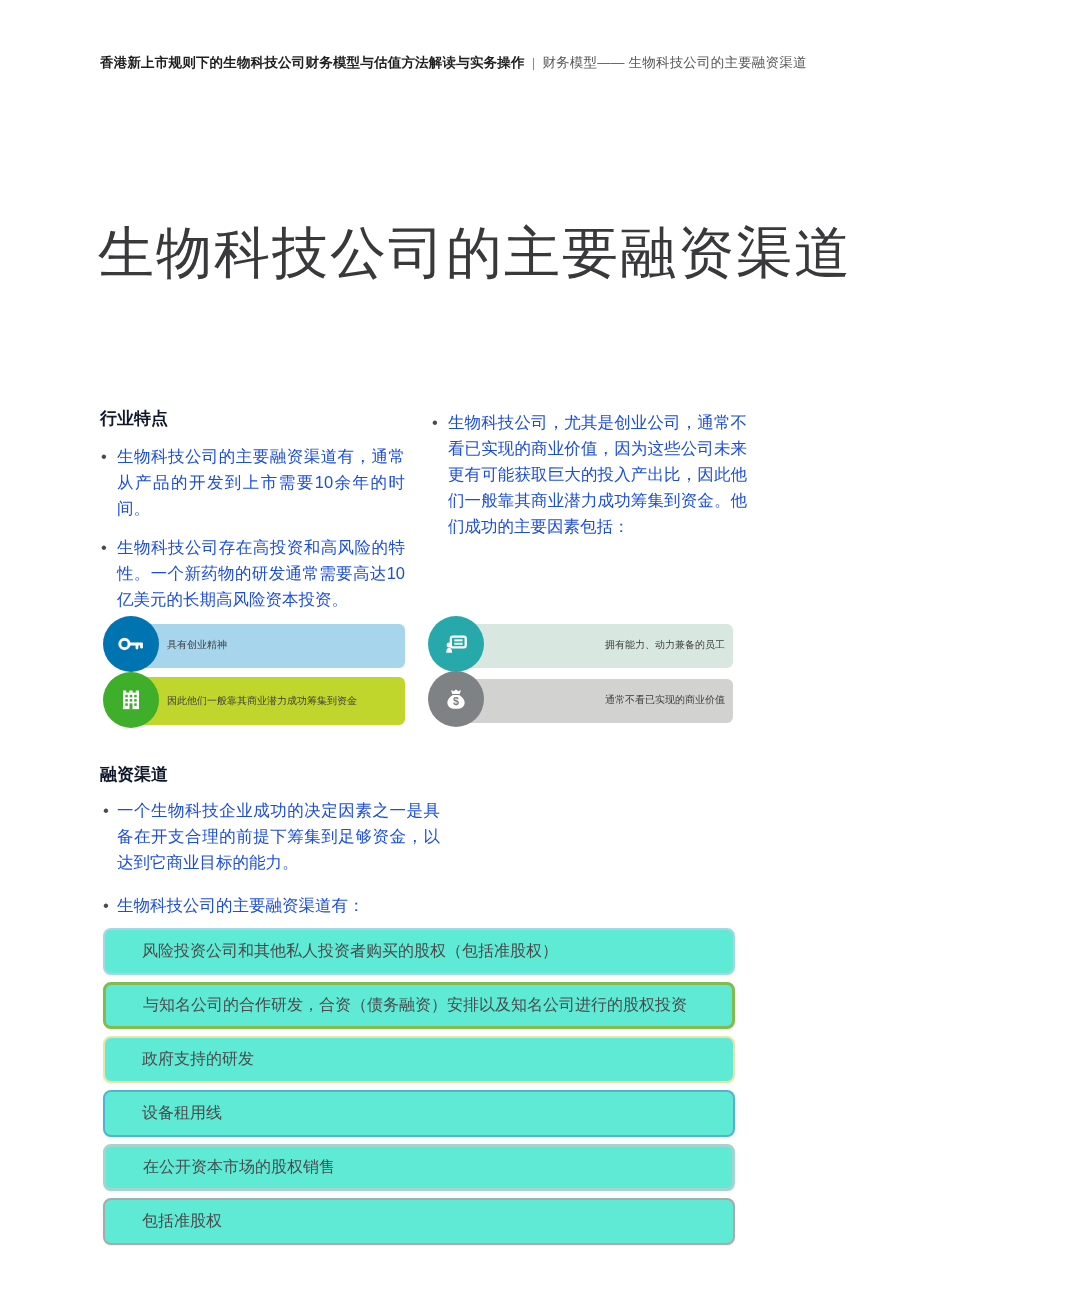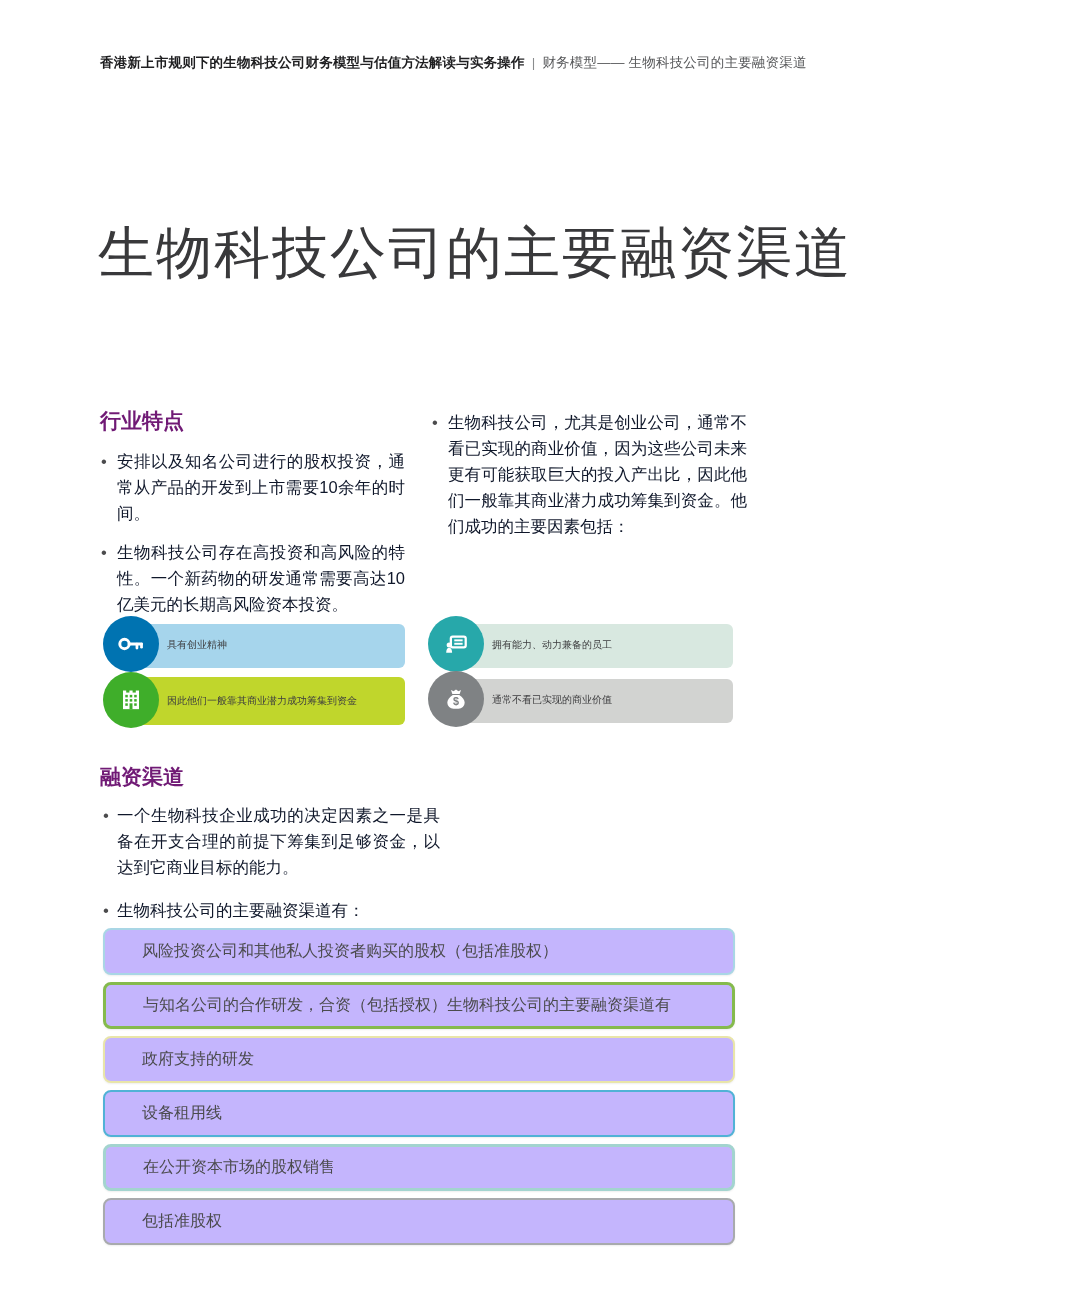--- a/index.html
+++ b/index.html
@@ -25,34 +25,34 @@
     font-size:56px; line-height:67px; font-weight:200;
     color:#39393b; letter-spacing:2px;
   }
 
   
   .cols { position:absolute; left:57px; top:407px; width:650px; display:flex; }
   .col-left  { width:305px; margin-right:26px; }
   .col-right { width:316px; padding-top:2px; }
 
   .sec-heading {
-    font-size:21px; font-weight:bold; color:#701a75; margin-bottom:13px;
+    font-size:17px; font-weight:bold; color:#0f172a; margin-bottom:13px;
   }
   .bullet {
     position:relative; padding-left:17px; font-size:16.5px; line-height:26px;
-    color:#0f172a; margin-bottom:13px; text-align:justify;
+    color:#1d4ed8; margin-bottom:13px; text-align:justify;
   }
   .bullet::before {
     content:"•"; position:absolute; left:1px; top:0; color:#4b4b4d;
   }
 
   
   .chips { position:absolute; left:60px; top:620px; display:flex; }
   .chip-col-left  { width:302px; margin-right:23px; }
-  .chip-col-right { width:305px; }
+  .chip-col-right { width:305px;text-align:right; }
   .chip { position:relative; height:48px; margin-bottom:7px; }
   .chip.tall { height:50px; }
   .chip-bg {
     position:absolute; left:23px; right:0; top:4px; bottom:0;
     border-radius:6px;
   }
   .chip.tall .chip-bg { top:2px; }
   .chip-icon-circle {
     position:absolute; left:0; top:50%; transform:translateY(-50%);
     width:56px; height:56px; border-radius:50%;
@@ -63,21 +63,21 @@
     font-size:10px; line-height:21px; color:#3d3d3f; z-index:1;
   }
 
   
   .financing { position:absolute; left:57px; top:763px; width:340px;font-family:Liberation Mono, monospace; }
 
   
   .channels { position:absolute; left:60px; top:928px; width:632px; }
   .channel {
     position:relative; height:47px; margin-bottom:7px;
-    border:2px solid #ccc; border-radius:8px; background:#c4b5fd;
+    border:2px solid #ccc; border-radius:8px; background:#5eead4;
     display:flex; align-items:center; padding-left:37px;
     font-size:16px; color:#4b4b4d;
     box-shadow:0 1px 2px rgba(0,0,0,0.07);
   }
   .channel:nth-child(2), .channel:nth-child(5) { border-width:3px; }
 
   svg { display:block; }
 </style>
 </head>
 <body>
@@ -88,21 +88,21 @@
     <span class="doc-title">香港新上市规则下的生物科技公司财务模型与估值方法解读与实务操作</span><span class="sep">|</span><span class="section">财务模型—— 生物科技公司的主要融资渠道</span>
   </div>
 
   <div class="page-title">
     <div>生物科技公司的主要融资渠道</div>
   </div>
 
   <div class="cols">
     <div class="col-left">
       <div class="sec-heading">行业特点</div>
-      <div class="bullet">安排以及知名公司进行的股权投资，通常从产品的开发到上市需要10余年的时间。</div>
+      <div class="bullet">生物科技公司的主要融资渠道有，通常从产品的开发到上市需要10余年的时间。</div>
       <div class="bullet">生物科技公司存在高投资和高风险的特性。一个新药物的研发通常需要高达10亿美元的长期高风险资本投资。</div>
     </div>
     <div class="col-right">
       <div class="bullet">生物科技公司，尤其是创业公司，通常不看已实现的商业价值，因为这些公司未来更有可能获取巨大的投入产出比，因此他们一般靠其商业潜力成功筹集到资金。他们成功的主要因素包括：</div>
     </div>
   </div>
 
   <div class="chips">
     <div class="chip-col-left">
 
@@ -179,21 +179,21 @@
     <div class="sec-heading">融资渠道</div>
     <div class="bullet">一个生物科技企业成功的决定因素之一是具备在开支合理的前提下筹集到足够资金，以达到它商业目标的能力。</div>
     <div class="bullet" style="margin-top:17px; white-space:nowrap;">生物科技公司的主要融资渠道有：</div>
   </div>
 
   <div class="channels">
     <div class="channel" style="border-color: rgb(169, 214, 229);">
       <span>风险投资公司和其他私人投资者购买的股权（包括准股权）</span>
     </div>
     <div class="channel" style="border-color: rgb(133, 186, 77);">
-      <span>与知名公司的合作研发，合资（包括授权）生物科技公司的主要融资渠道有</span>
+      <span>与知名公司的合作研发，合资（债务融资）安排以及知名公司进行的股权投资</span>
     </div>
     <div class="channel" style="border-color: rgb(233, 229, 169);">
       <span>政府支持的研发</span>
     </div>
     <div class="channel" style="border-color: rgb(81, 178, 214);">
       <span>设备租用线</span>
     </div>
     <div class="channel" style="border-color: rgb(163, 212, 207);">
       <span>在公开资本市场的股权销售</span>
     </div>

